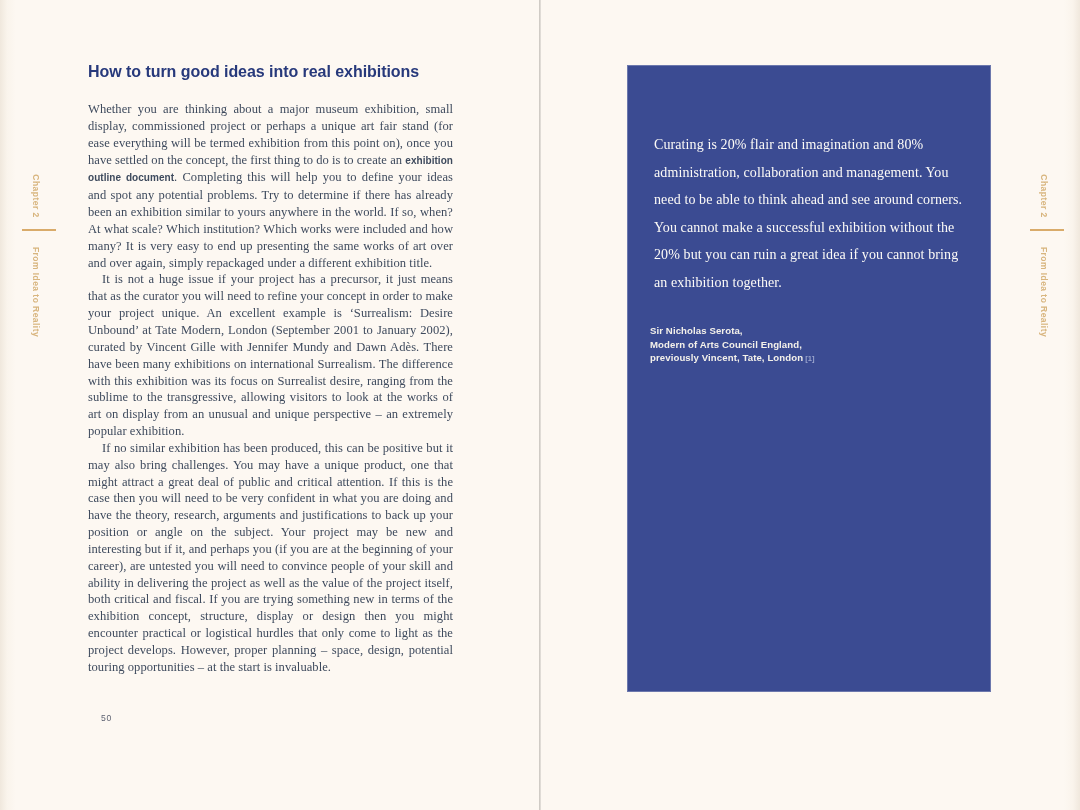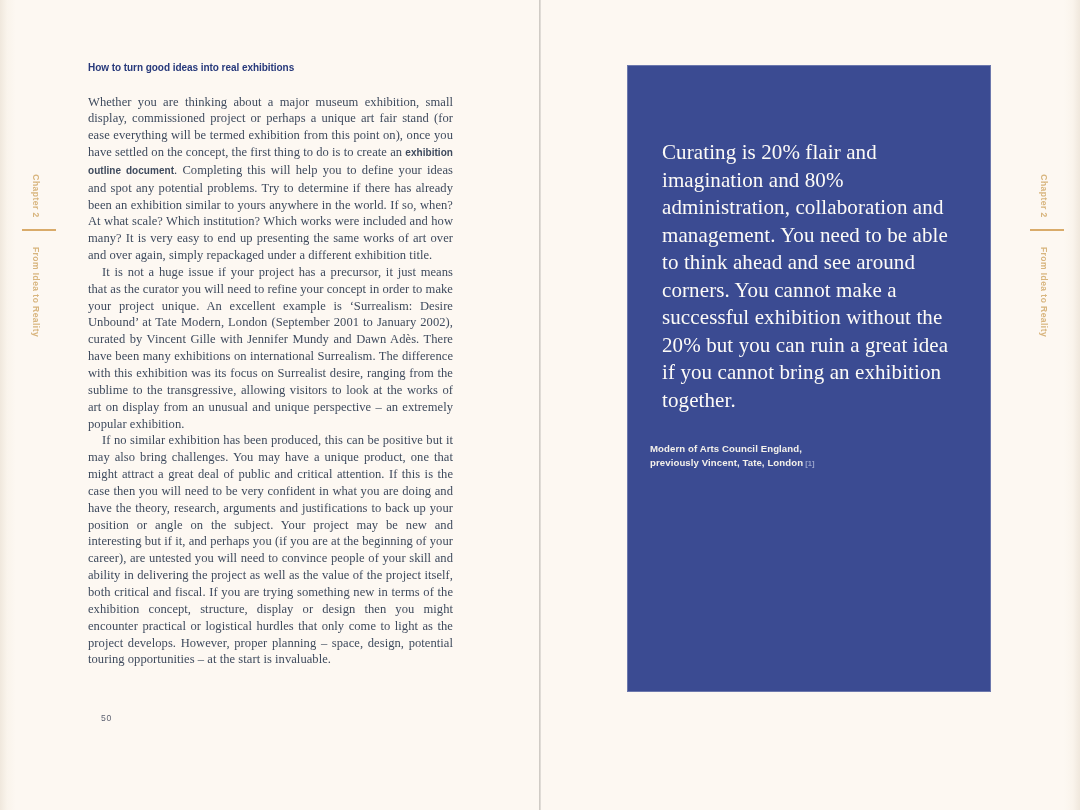--- a/index.html
+++ b/index.html
@@ -82,21 +82,21 @@
   }
   .content-left {
     position: absolute;
     left: 88px;
     top: 62px;
     width: 365px;
   }
   h1.article-title {
     margin: 0 0 19px 0;
     font-family: "Liberation Sans", sans-serif;
-    font-size: 10px;
+    font-size: 16px;
     font-weight: bold;
     color: #27397b;
     letter-spacing: -0.05px;
     line-height: 1.25;
   }
   p.body {
     margin: 0;
     font-family: "Liberation Serif", serif;
     font-size: 12.55px;
     line-height: 16.85px;
@@ -128,23 +128,23 @@
     background: #3b4b92;
     box-shadow: 0 0 0 1px rgba(255,255,255,0.25) inset;
   }
   .quote-inner {
     position: absolute;
     left: 23px;
     top: 62px;
     width: 325px;
   }
   blockquote.pull-quote {
-    margin: 12px;
+    margin: 4px;
     font-family: "Liberation Serif", serif;
-    font-size: 21px;
+    font-size: 14px;
     line-height: 27.5px;
     color: #fdfbf7;
     letter-spacing: 0.1px;
   }
   .attribution {
     margin-top: 28px;
     font-family: "Liberation Sans", sans-serif;
     font-weight: bold;
     font-size: 9.6px;
     line-height: 13.6px;
@@ -206,20 +206,21 @@
     <div class="margin-rail rail-right">
       <div class="vtext chapter">Chapter 2</div>
       <div class="rail-rule"></div>
       <div class="vtext section">From Idea to Reality</div>
     </div>
 
     <div class="quote-panel">
       <div class="quote-inner">
         <blockquote class="pull-quote">Curating is 20% flair and imagination and 80% administration, collaboration and management. You need to be able to think ahead and see around corners. You cannot make a successful exhibition without the 20% but you can ruin a great idea if you cannot bring an exhibition together.</blockquote>
         <div class="attribution">
+          <div>Sir Nicholas Serota,</div>
           <div>Modern of Arts Council England,</div>
           <div><span>previously Vincent, Tate, London</span><span class="fn-ref">[1]</span></div>
         </div>
       </div>
     </div>
 
   </div>
 
 </div>
 

